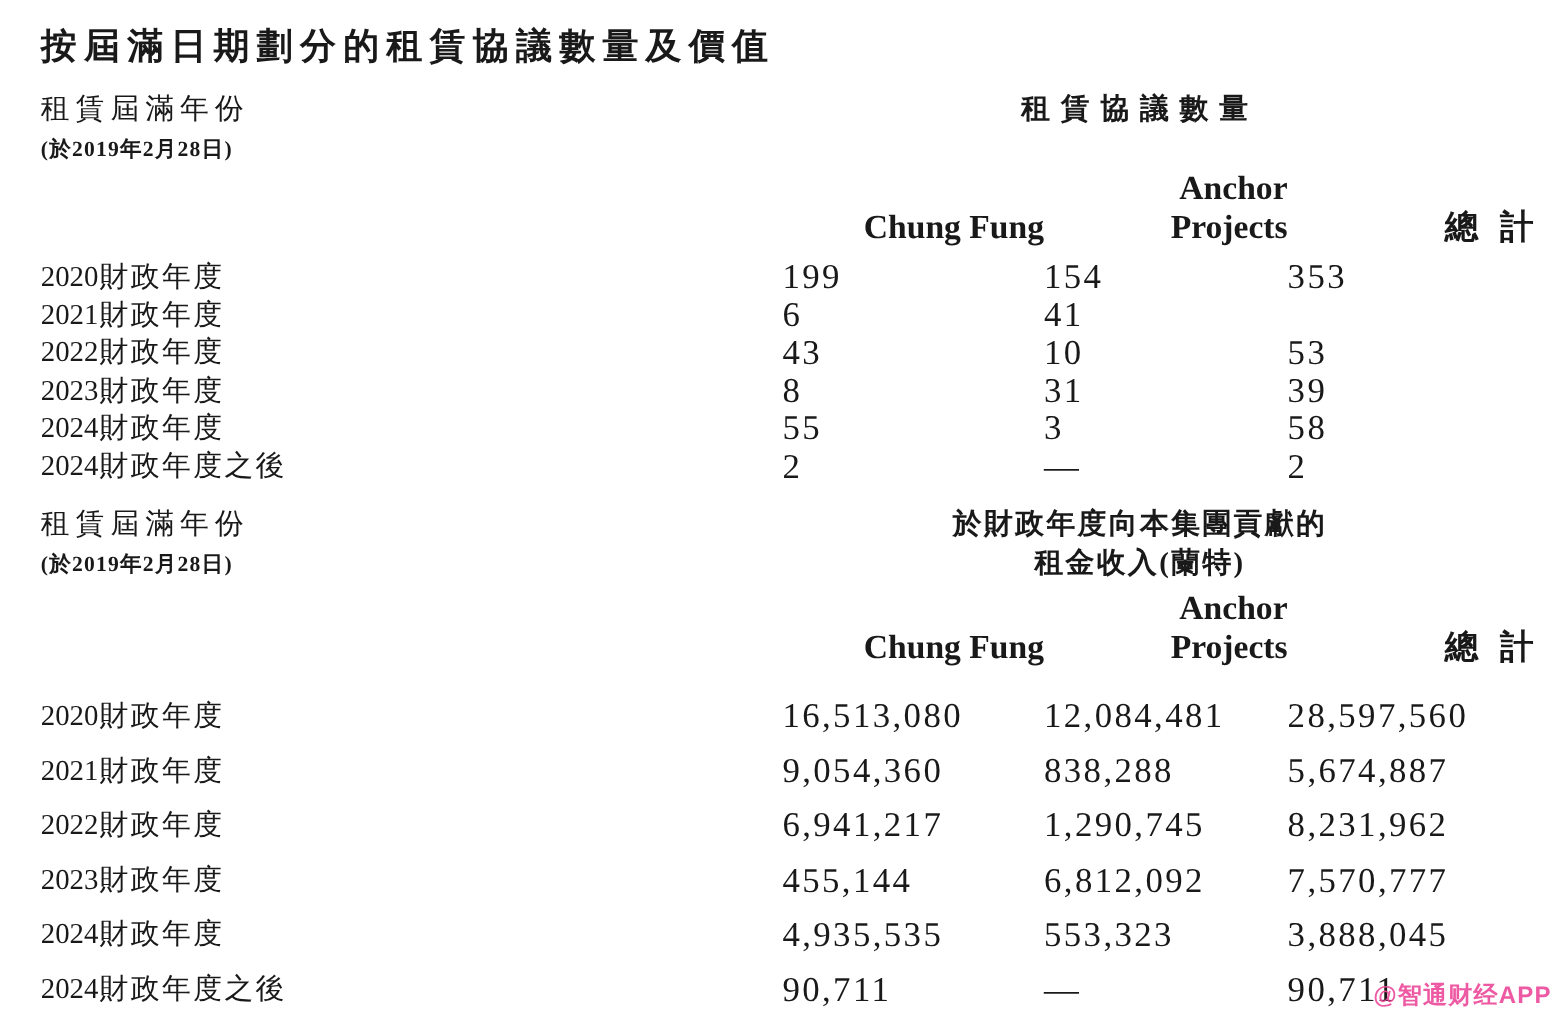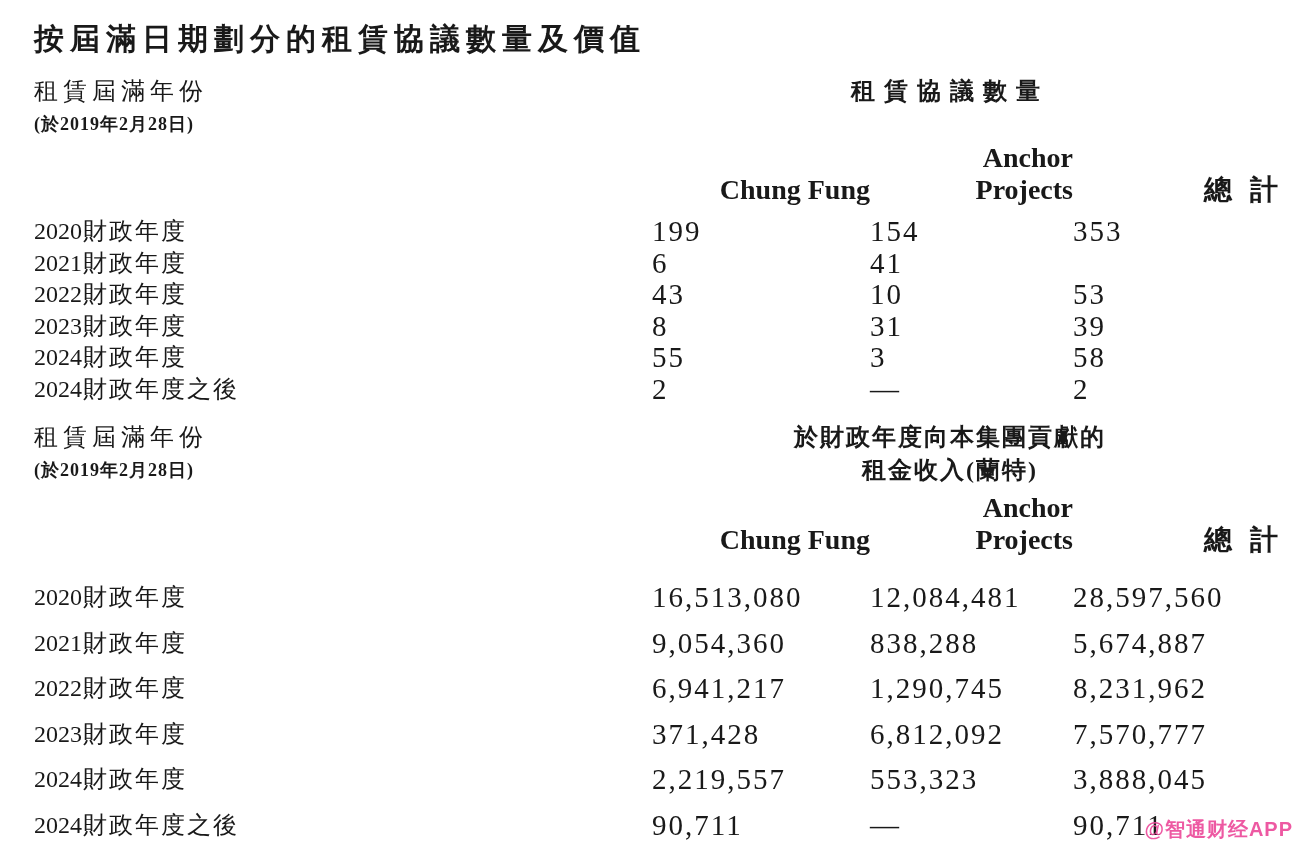--- a/index.html
+++ b/index.html
@@ -158,27 +158,27 @@
     <div class="num">5,674,887</div>
   </div>
   <div class="row">
     <div class="label"><span>2022</span><span class="cjk">財政年度</span></div>
     <div class="num">6,941,217</div>
     <div class="num">1,290,745</div>
     <div class="num">8,231,962</div>
   </div>
   <div class="row">
     <div class="label"><span>2023</span><span class="cjk">財政年度</span></div>
-    <div class="num">371,428</div>
+    <div class="num">455,144</div>
     <div class="num">6,812,092</div>
     <div class="num">7,570,777</div>
   </div>
   <div class="row">
     <div class="label"><span>2024</span><span class="cjk">財政年度</span></div>
-    <div class="num">2,219,557</div>
+    <div class="num">4,935,535</div>
     <div class="num">553,323</div>
     <div class="num">3,888,045</div>
   </div>
   <div class="row">
     <div class="label"><span>2024</span><span class="cjk">財政年度之後</span></div>
     <div class="num">90,711</div>
     <div class="num">—</div>
     <div class="num">90,711</div>
   </div>
 </div>

